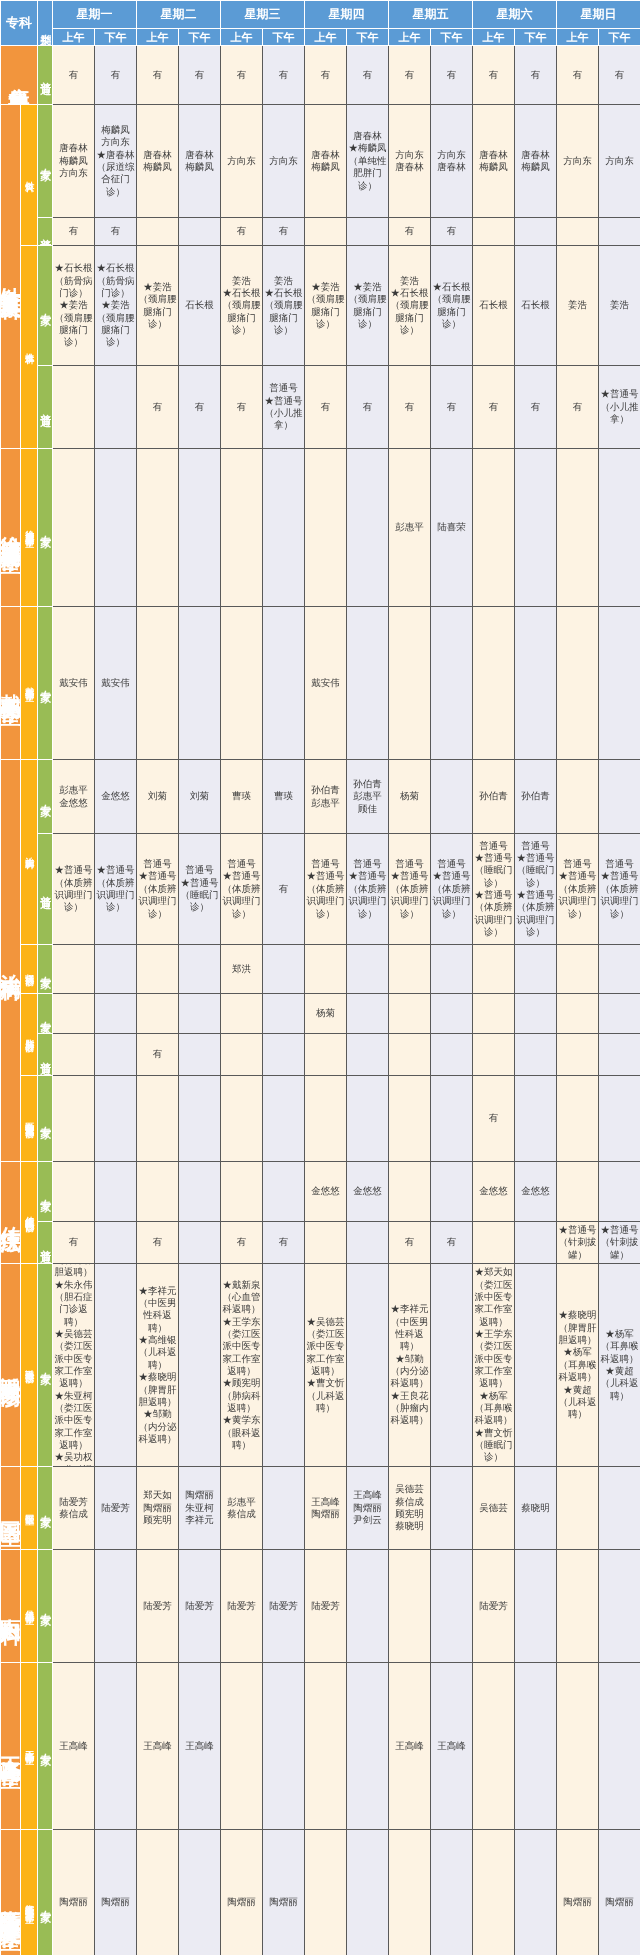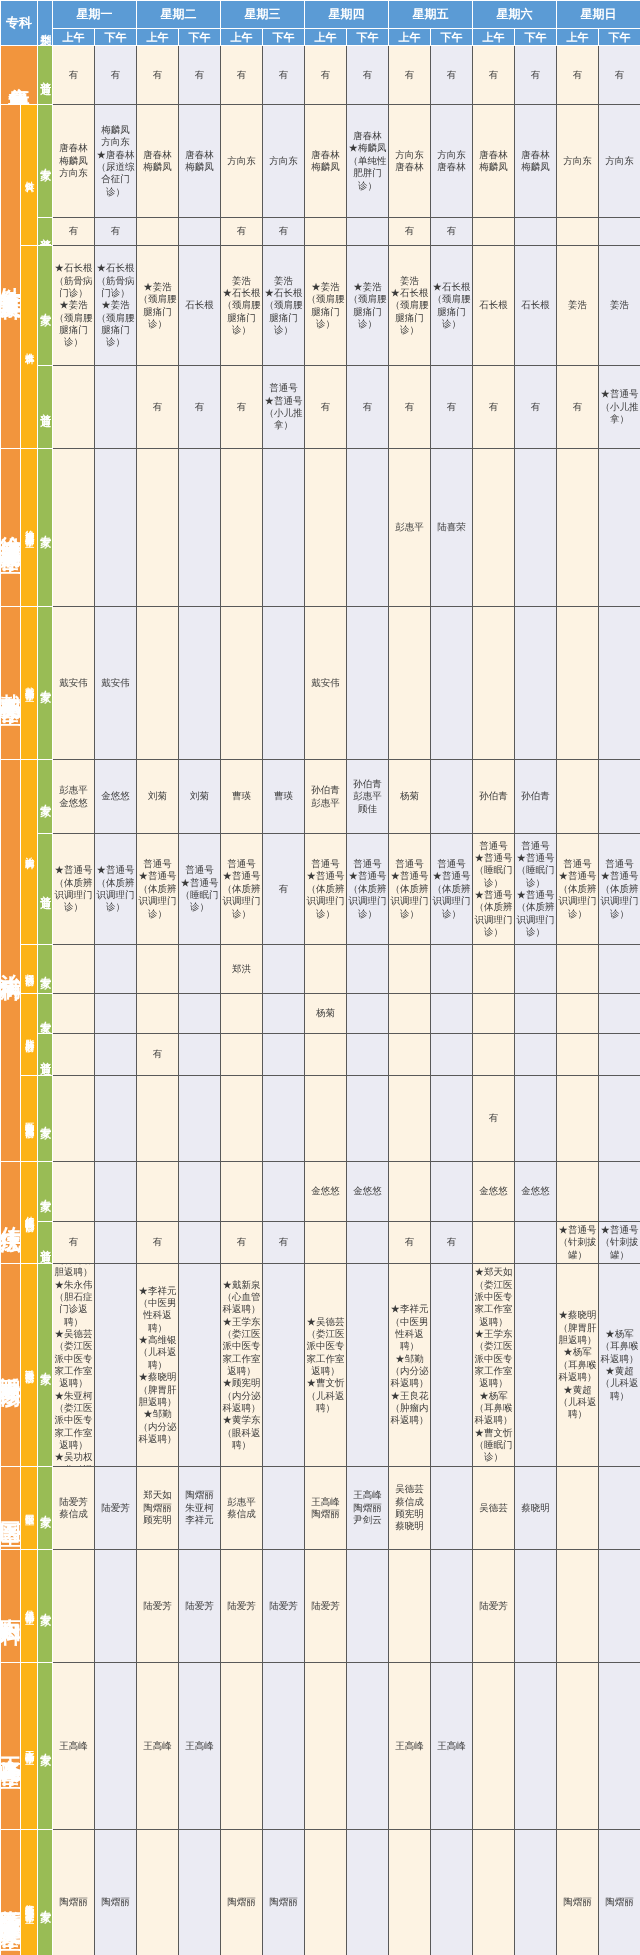--- a/index.html
+++ b/index.html
@@ -1019,21 +1019,21 @@
           </td>
           <td class="cell pm">
             <div class="cwrap" style="height: 202px;"></div>
           </td>
           <td class="cell am">
             <div class="cwrap" style="height: 202px;">★戴新泉
 （心血管科返聘）
 ★王学东
 （娄江医派中医专家工作室返聘）
 ★顾宪明
-（内分泌科返聘）
+（肺病科返聘）
 ★黄学东
 （眼科返聘）</div>
           </td>
           <td class="cell pm">
             <div class="cwrap" style="height: 202px;"></div>
           </td>
           <td class="cell am">
             <div class="cwrap" style="height: 202px;">★吴德芸
 （娄江医派中医专家工作室返聘）
 ★曹文忻

